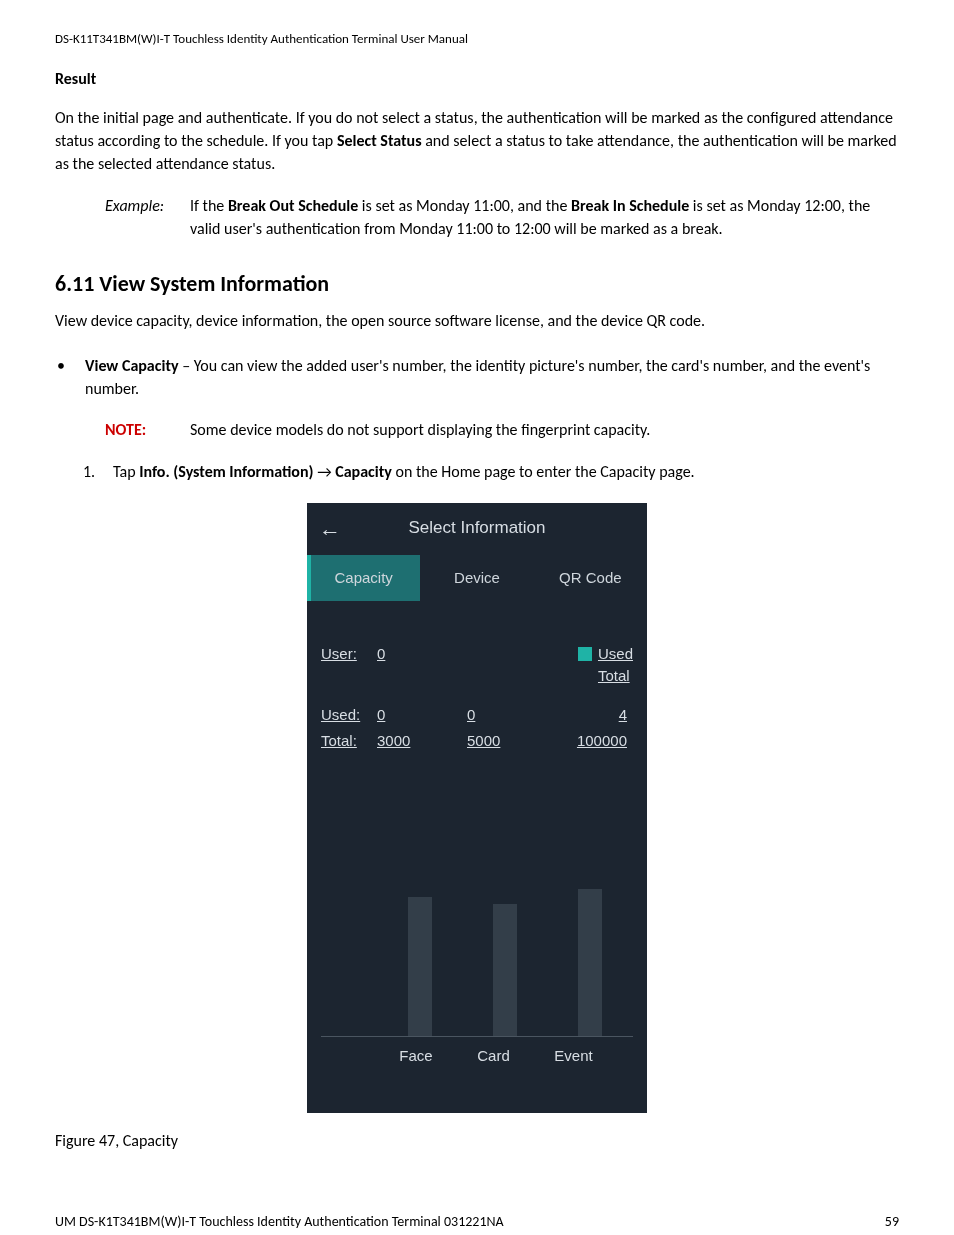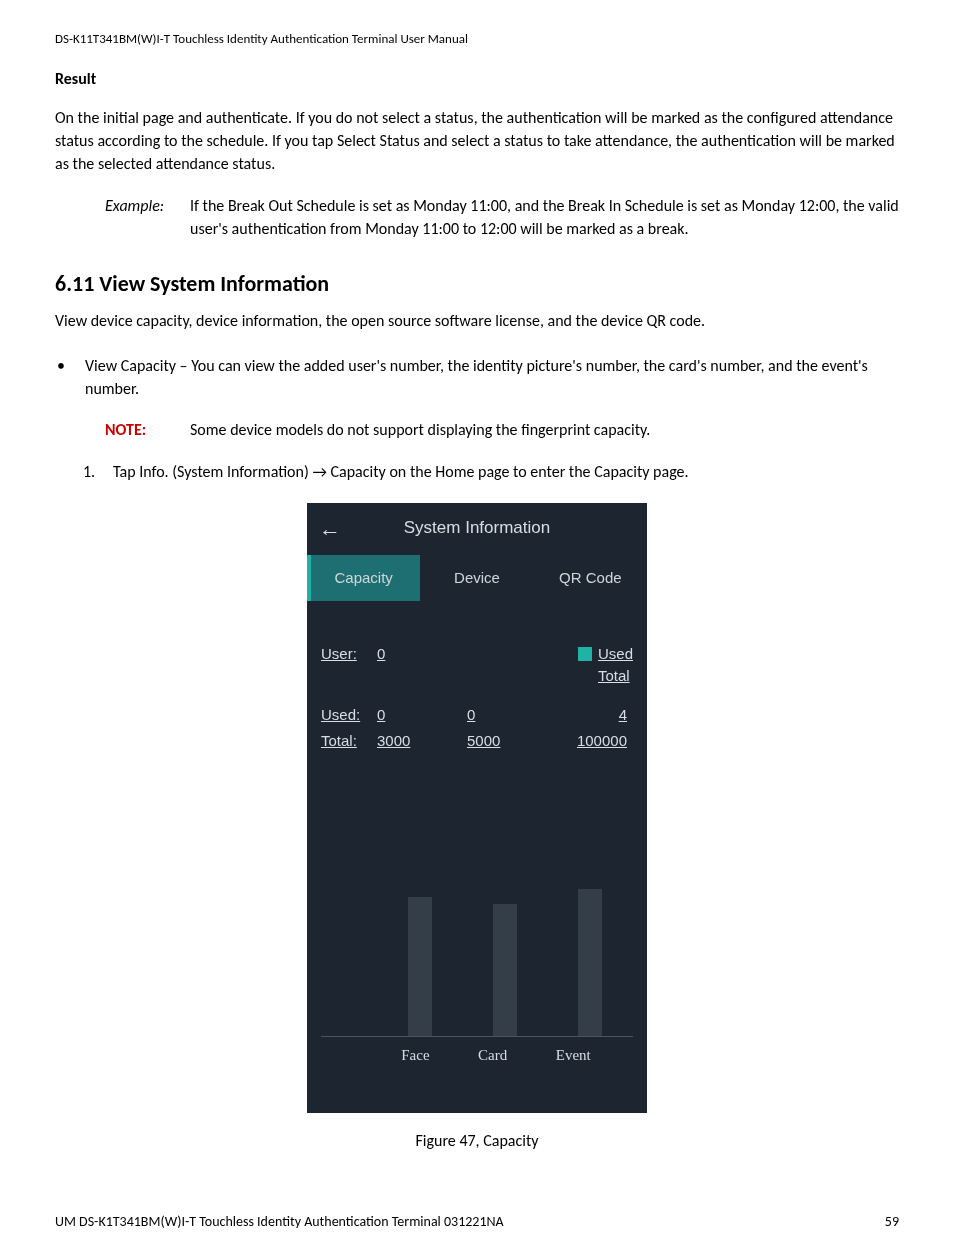--- a/index.html
+++ b/index.html
@@ -15,21 +15,21 @@
   .bullet-row { display: flex; margin-bottom: 18px; }
   .bullet-dot { min-width: 30px; text-align: left; padding-left: 2px; }
   .bullet-body { flex: 1; }
   .note-row { display: flex; margin-left: 50px; margin-bottom: 18px; }
   .note-label { font-weight: bold; color: #c00; min-width: 85px; }
   .note-text { flex: 1; }
   .step-row { display: flex; margin-left: 28px; margin-bottom: 20px; }
   .step-num { min-width: 30px; }
   .step-body { flex: 1; }
   .figure-wrap { text-align: center; margin-bottom: 10px; }
-  .figure-caption { text-align: center; margin-top: 16px; margin-bottom: 30px; }
+  .figure-caption { text-align: left; margin-top: 16px; margin-bottom: 30px; }
 
   
   .device { display: inline-block; width: 340px; height: 610px; background: #1c2530; color: #d8dee4; text-align: left; font-family: "Segoe UI", Arial, sans-serif; position: relative; }
   .dev-top { display: flex; align-items: center; height: 52px; }
   .dev-back { width: 46px; text-align: center; font-size: 22px; }
   .dev-title { flex: 1; text-align: center; font-size: 17px; padding-right: 46px; }
   .dev-tabs { display: flex; height: 46px; }
   .dev-tab { flex: 1; display: flex; align-items: center; justify-content: center; font-size: 15px; color: #cfd6dc; position: relative; }
   .dev-tab.active { background: #1e6f71; }
   .dev-tab.active::before { content:""; position:absolute; left:0; top:0; bottom:0; width:4px; background:#1fb3a6; }
@@ -46,27 +46,27 @@
   .cell-a { width: 90px; }
   .cell-b { width: 84px; }
   .cell-c { flex:1; text-align:right; padding-right: 6px; }
 
   .bars-area { position:absolute; left:14px; right:14px; top:360px; bottom:76px; border-bottom:1px solid #4a5560; }
   .bars-row { position:absolute; left:56px; right:0; bottom:0; display:flex; justify-content:space-around; align-items:flex-end; height:100%; }
   .bar { width:24px; background:#333e49; }
   .bar1 { height:80%; }
   .bar2 { height:76%; }
   .bar3 { height:85%; }
-  .axis-labels { position:absolute; left:14px; right:32px; bottom:46px; display:flex;font-family:Liberation Serif, serif; }
+  .axis-labels { position:absolute; left:14px; right:32px; bottom:46px; display:flex; }
   .axis-spacer { width:56px; }
   .axis-cells { flex:1; display:flex; justify-content:space-around; font-size:15px; }
 
   .footer { display:flex; justify-content:space-between; font-size:14px; margin-top: 60px; }
 
-  b { font-weight: normal; }
+  b { font-weight: bold; }
 </style>
 </head>
 <body>
 
 <div class="header-line">DS-K11T341BM(W)I-T Touchless Identity Authentication Terminal User Manual</div>
 
 <div class="result-heading">Result</div>
 <p class="result-text">
   <span>On the initial page and authenticate. If you do not select a status, the authentication will be marked as the configured attendance status according to the schedule. If you tap </span><b>Select Status</b><span> and select a status to take attendance, the authentication will be marked as the selected attendance status.</span>
 </p>
@@ -97,21 +97,21 @@
   <div class="step-num">1.</div>
   <div class="step-body">
     <span>Tap </span><b>Info. (System Information)</b><span> → </span><b>Capacity</b><span> on the Home page to enter the Capacity page.</span>
   </div>
 </div>
 
 <div class="figure-wrap">
   <div class="device">
     <div class="dev-top">
       <div class="dev-back">←</div>
-      <div class="dev-title">System Information</div>
+      <div class="dev-title">Select Information</div>
     </div>
     <div class="dev-tabs">
       <div class="dev-tab active">Capacity</div>
       <div class="dev-tab">Device</div>
       <div class="dev-tab">QR Code</div>
     </div>
     <div class="dev-body">
       <div class="row-user">
         <div class="lbl">User:</div>
         <div class="val">0</div>

